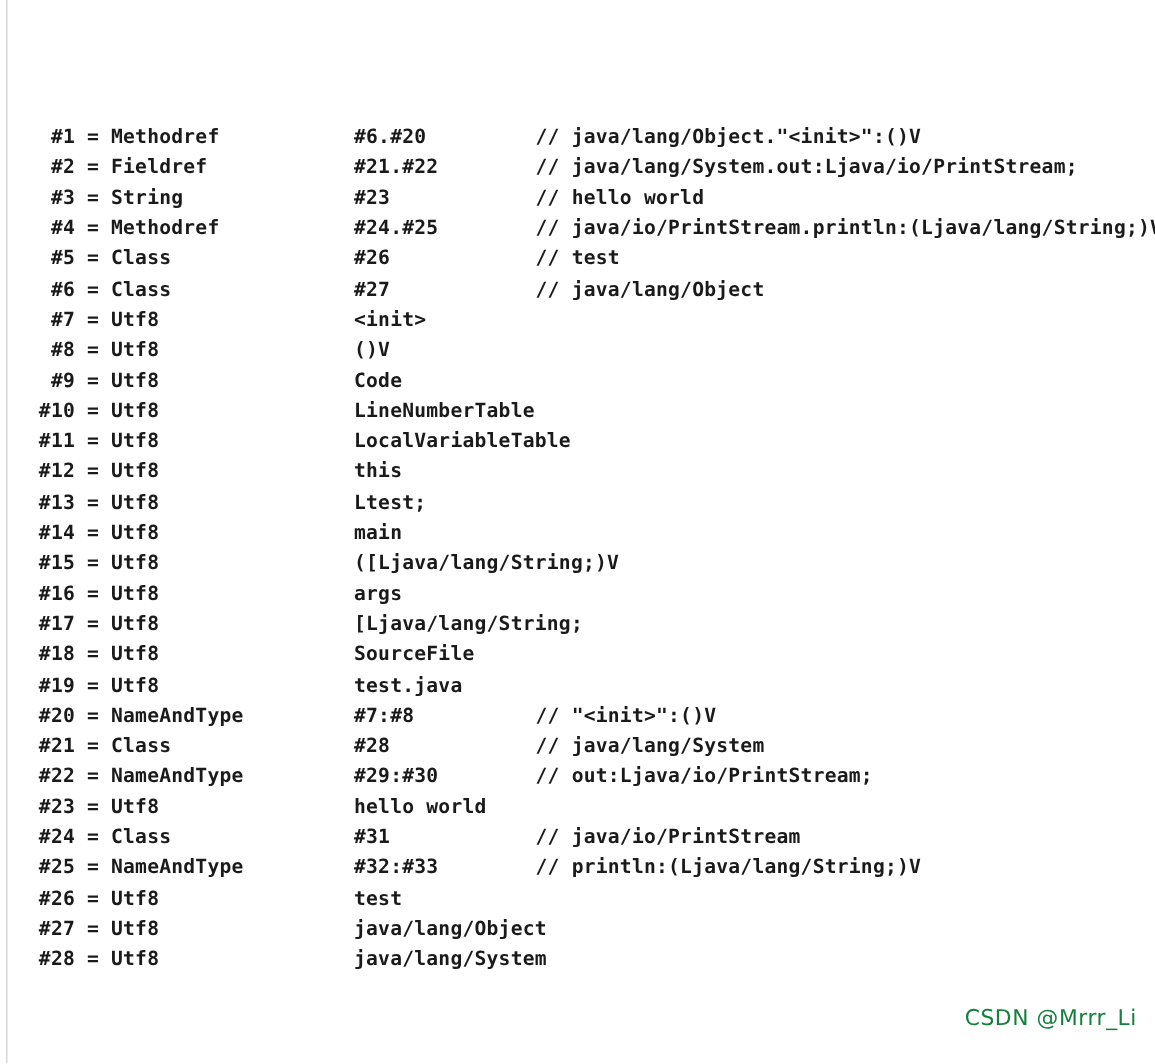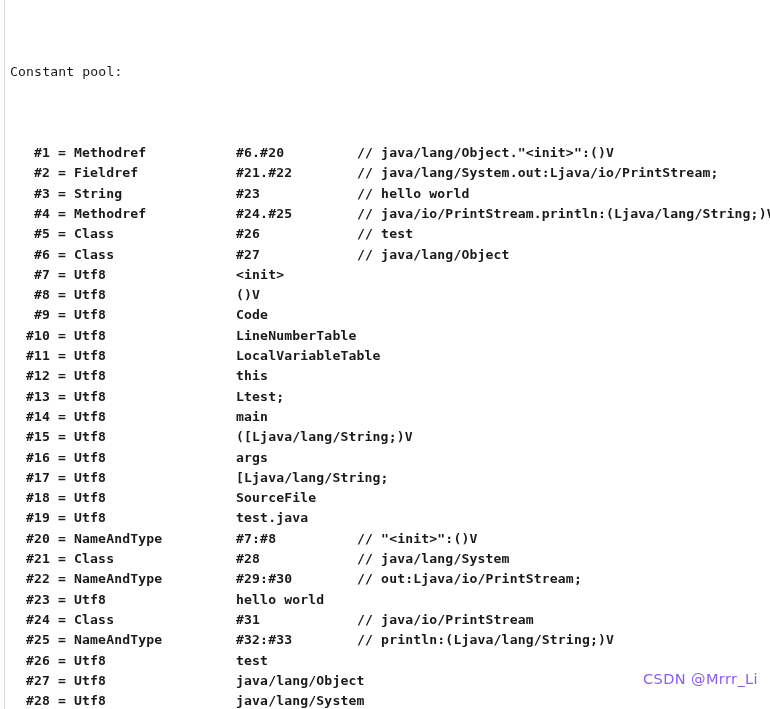--- a/index.html
+++ b/index.html
@@ -94,21 +94,20 @@
 </style>
 </head>
 <body style="background: rgb(255, 255, 255); color: rgb(26, 26, 26);">
 
 <div id="terminal" style="background: rgb(255, 255, 255);">
 
   <div id="gutter-rule" style="background: rgb(216, 216, 216);"></div>
 
   <div id="code">
 
-    <span class="cp-header">Constant pool:</span>
 
     <div id="rows"><span class="cp-row"><span class="col-index">#1</span><span class="col-eq">=</span><span class="col-type">Methodref</span><span class="col-value">#6.#20</span><span class="col-comment">// java/lang/Object."&lt;init&gt;":()V</span></span><span class="cp-row"><span class="col-index">#2</span><span class="col-eq">=</span><span class="col-type">Fieldref</span><span class="col-value">#21.#22</span><span class="col-comment">// java/lang/System.out:Ljava/io/PrintStream;</span></span><span class="cp-row"><span class="col-index">#3</span><span class="col-eq">=</span><span class="col-type">String</span><span class="col-value">#23</span><span class="col-comment">// hello world</span></span><span class="cp-row"><span class="col-index">#4</span><span class="col-eq">=</span><span class="col-type">Methodref</span><span class="col-value">#24.#25</span><span class="col-comment">// java/io/PrintStream.println:(Ljava/lang/String;)V</span></span><span class="cp-row"><span class="col-index">#5</span><span class="col-eq">=</span><span class="col-type">Class</span><span class="col-value">#26</span><span class="col-comment">// test</span></span><span class="cp-row"><span class="col-index">#6</span><span class="col-eq">=</span><span class="col-type">Class</span><span class="col-value">#27</span><span class="col-comment">// java/lang/Object</span></span><span class="cp-row"><span class="col-index">#7</span><span class="col-eq">=</span><span class="col-type">Utf8</span><span class="col-value">&lt;init&gt;</span><span class="col-comment"></span></span><span class="cp-row"><span class="col-index">#8</span><span class="col-eq">=</span><span class="col-type">Utf8</span><span class="col-value">()V</span><span class="col-comment"></span></span><span class="cp-row"><span class="col-index">#9</span><span class="col-eq">=</span><span class="col-type">Utf8</span><span class="col-value">Code</span><span class="col-comment"></span></span><span class="cp-row"><span class="col-index">#10</span><span class="col-eq">=</span><span class="col-type">Utf8</span><span class="col-value">LineNumberTable</span><span class="col-comment"></span></span><span class="cp-row"><span class="col-index">#11</span><span class="col-eq">=</span><span class="col-type">Utf8</span><span class="col-value">LocalVariableTable</span><span class="col-comment"></span></span><span class="cp-row"><span class="col-index">#12</span><span class="col-eq">=</span><span class="col-type">Utf8</span><span class="col-value">this</span><span class="col-comment"></span></span><span class="cp-row"><span class="col-index">#13</span><span class="col-eq">=</span><span class="col-type">Utf8</span><span class="col-value">Ltest;</span><span class="col-comment"></span></span><span class="cp-row"><span class="col-index">#14</span><span class="col-eq">=</span><span class="col-type">Utf8</span><span class="col-value">main</span><span class="col-comment"></span></span><span class="cp-row"><span class="col-index">#15</span><span class="col-eq">=</span><span class="col-type">Utf8</span><span class="col-value">([Ljava/lang/String;)V</span><span class="col-comment"></span></span><span class="cp-row"><span class="col-index">#16</span><span class="col-eq">=</span><span class="col-type">Utf8</span><span class="col-value">args</span><span class="col-comment"></span></span><span class="cp-row"><span class="col-index">#17</span><span class="col-eq">=</span><span class="col-type">Utf8</span><span class="col-value">[Ljava/lang/String;</span><span class="col-comment"></span></span><span class="cp-row"><span class="col-index">#18</span><span class="col-eq">=</span><span class="col-type">Utf8</span><span class="col-value">SourceFile</span><span class="col-comment"></span></span><span class="cp-row"><span class="col-index">#19</span><span class="col-eq">=</span><span class="col-type">Utf8</span><span class="col-value">test.java</span><span class="col-comment"></span></span><span class="cp-row"><span class="col-index">#20</span><span class="col-eq">=</span><span class="col-type">NameAndType</span><span class="col-value">#7:#8</span><span class="col-comment">// "&lt;init&gt;":()V</span></span><span class="cp-row"><span class="col-index">#21</span><span class="col-eq">=</span><span class="col-type">Class</span><span class="col-value">#28</span><span class="col-comment">// java/lang/System</span></span><span class="cp-row"><span class="col-index">#22</span><span class="col-eq">=</span><span class="col-type">NameAndType</span><span class="col-value">#29:#30</span><span class="col-comment">// out:Ljava/io/PrintStream;</span></span><span class="cp-row"><span class="col-index">#23</span><span class="col-eq">=</span><span class="col-type">Utf8</span><span class="col-value">hello world</span><span class="col-comment"></span></span><span class="cp-row"><span class="col-index">#24</span><span class="col-eq">=</span><span class="col-type">Class</span><span class="col-value">#31</span><span class="col-comment">// java/io/PrintStream</span></span><span class="cp-row"><span class="col-index">#25</span><span class="col-eq">=</span><span class="col-type">NameAndType</span><span class="col-value">#32:#33</span><span class="col-comment">// println:(Ljava/lang/String;)V</span></span><span class="cp-row"><span class="col-index">#26</span><span class="col-eq">=</span><span class="col-type">Utf8</span><span class="col-value">test</span><span class="col-comment"></span></span><span class="cp-row"><span class="col-index">#27</span><span class="col-eq">=</span><span class="col-type">Utf8</span><span class="col-value">java/lang/Object</span><span class="col-comment"></span></span><span class="cp-row"><span class="col-index">#28</span><span class="col-eq">=</span><span class="col-type">Utf8</span><span class="col-value">java/lang/System</span><span class="col-comment"></span></span></div>
 
   </div>
 
-  <div id="watermark" style="color: #8b5cf6;">CSDN @Mrrr_Li</div>
+  <div id="watermark" style="color: #15803d;">CSDN @Mrrr_Li</div>
 
 </div>
 
 </body></html>

